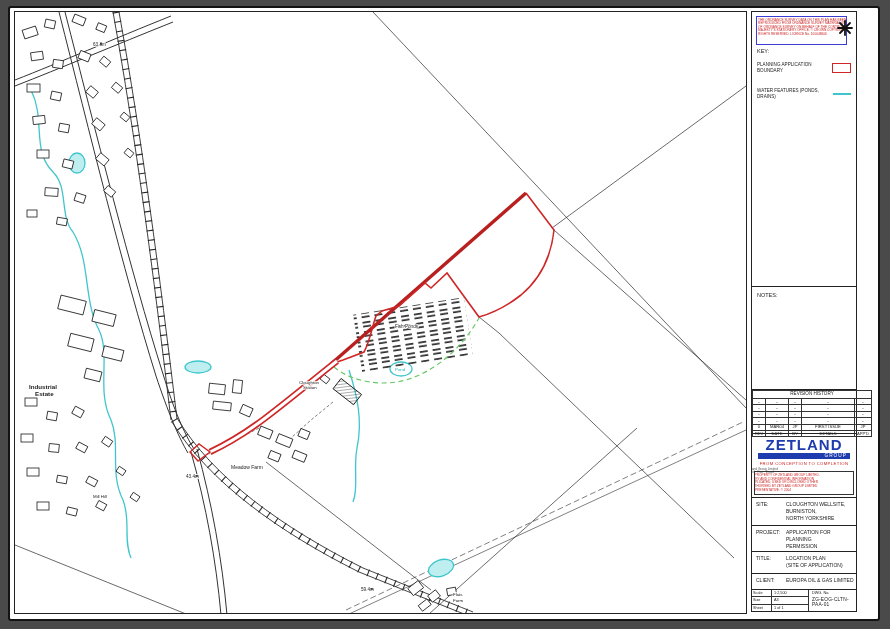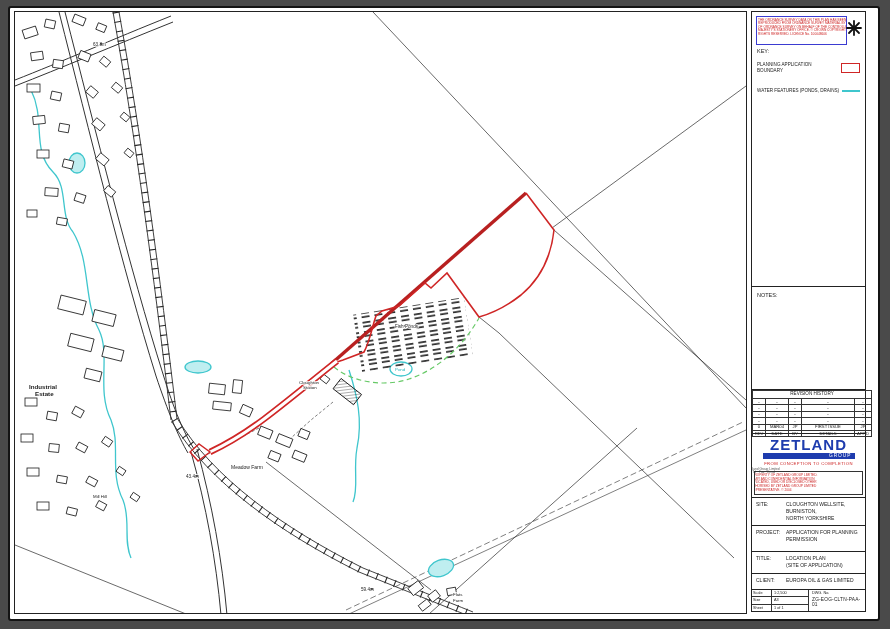--- a/index.html
+++ b/index.html
@@ -12,21 +12,21 @@
   .sheet{
     position:absolute;left:8px;top:6px;width:872px;height:615px;
     background:#fff;border:2px solid #141414;border-radius:3px;box-sizing:border-box;
   }
   .map-frame{
     position:absolute;left:4px;top:3px;width:731px;height:601px;
     border:1px solid #222;box-sizing:content-box;background:#fff;
   }
   .map-frame svg{display:block;}
   .title-block{
-    position:absolute;left:741px;top:3px;width:115px;height:601px;
+    position:absolute;left:741px;top:3px;width:106px;height:601px;
     border:1px solid #222;display:flex;flex-direction:column;box-sizing:border-box;
     background:#fff;
   }
   .tb-sec{box-sizing:border-box;border-bottom:1px solid #222;position:relative;flex:none;}
   .tb-key{height:274px;border-bottom:none;}
   .tb-notes{height:104px;border-top:1px solid #222;}
   .tb-rev{height:44px;}
   .tb-brand{height:64px;}
   .tb-site{height:28px;}
   .tb-project{height:26px;}

